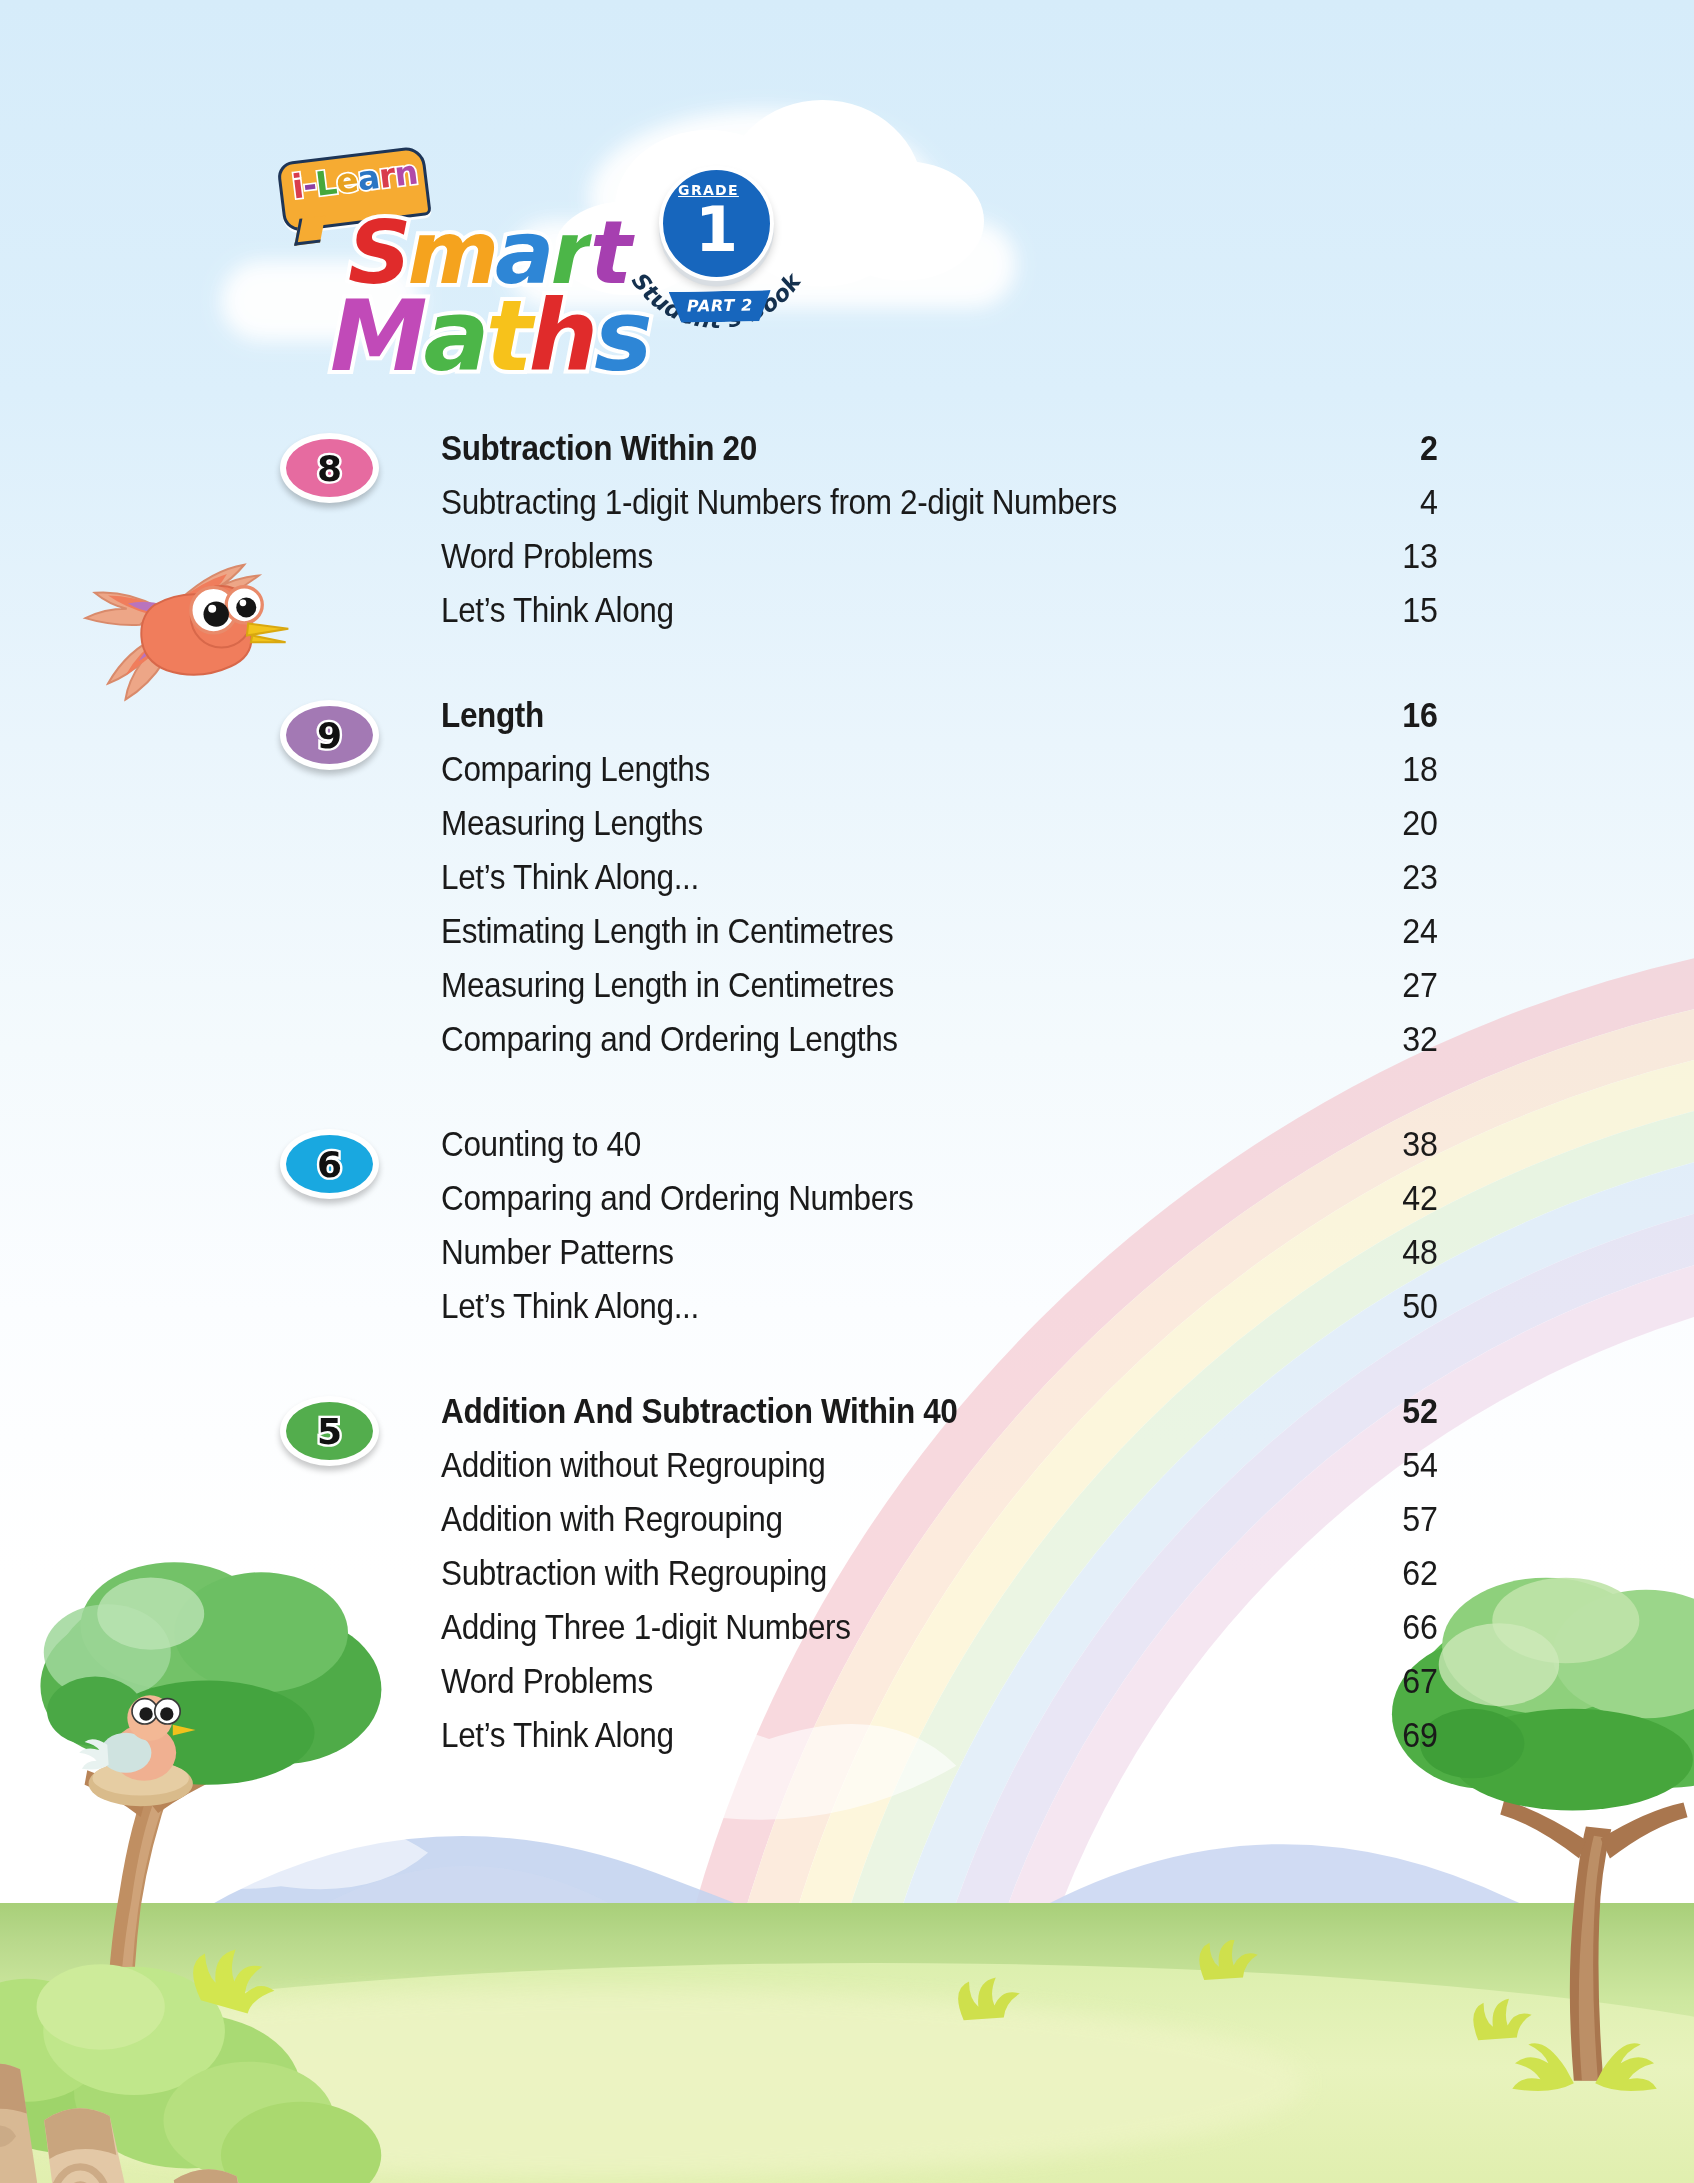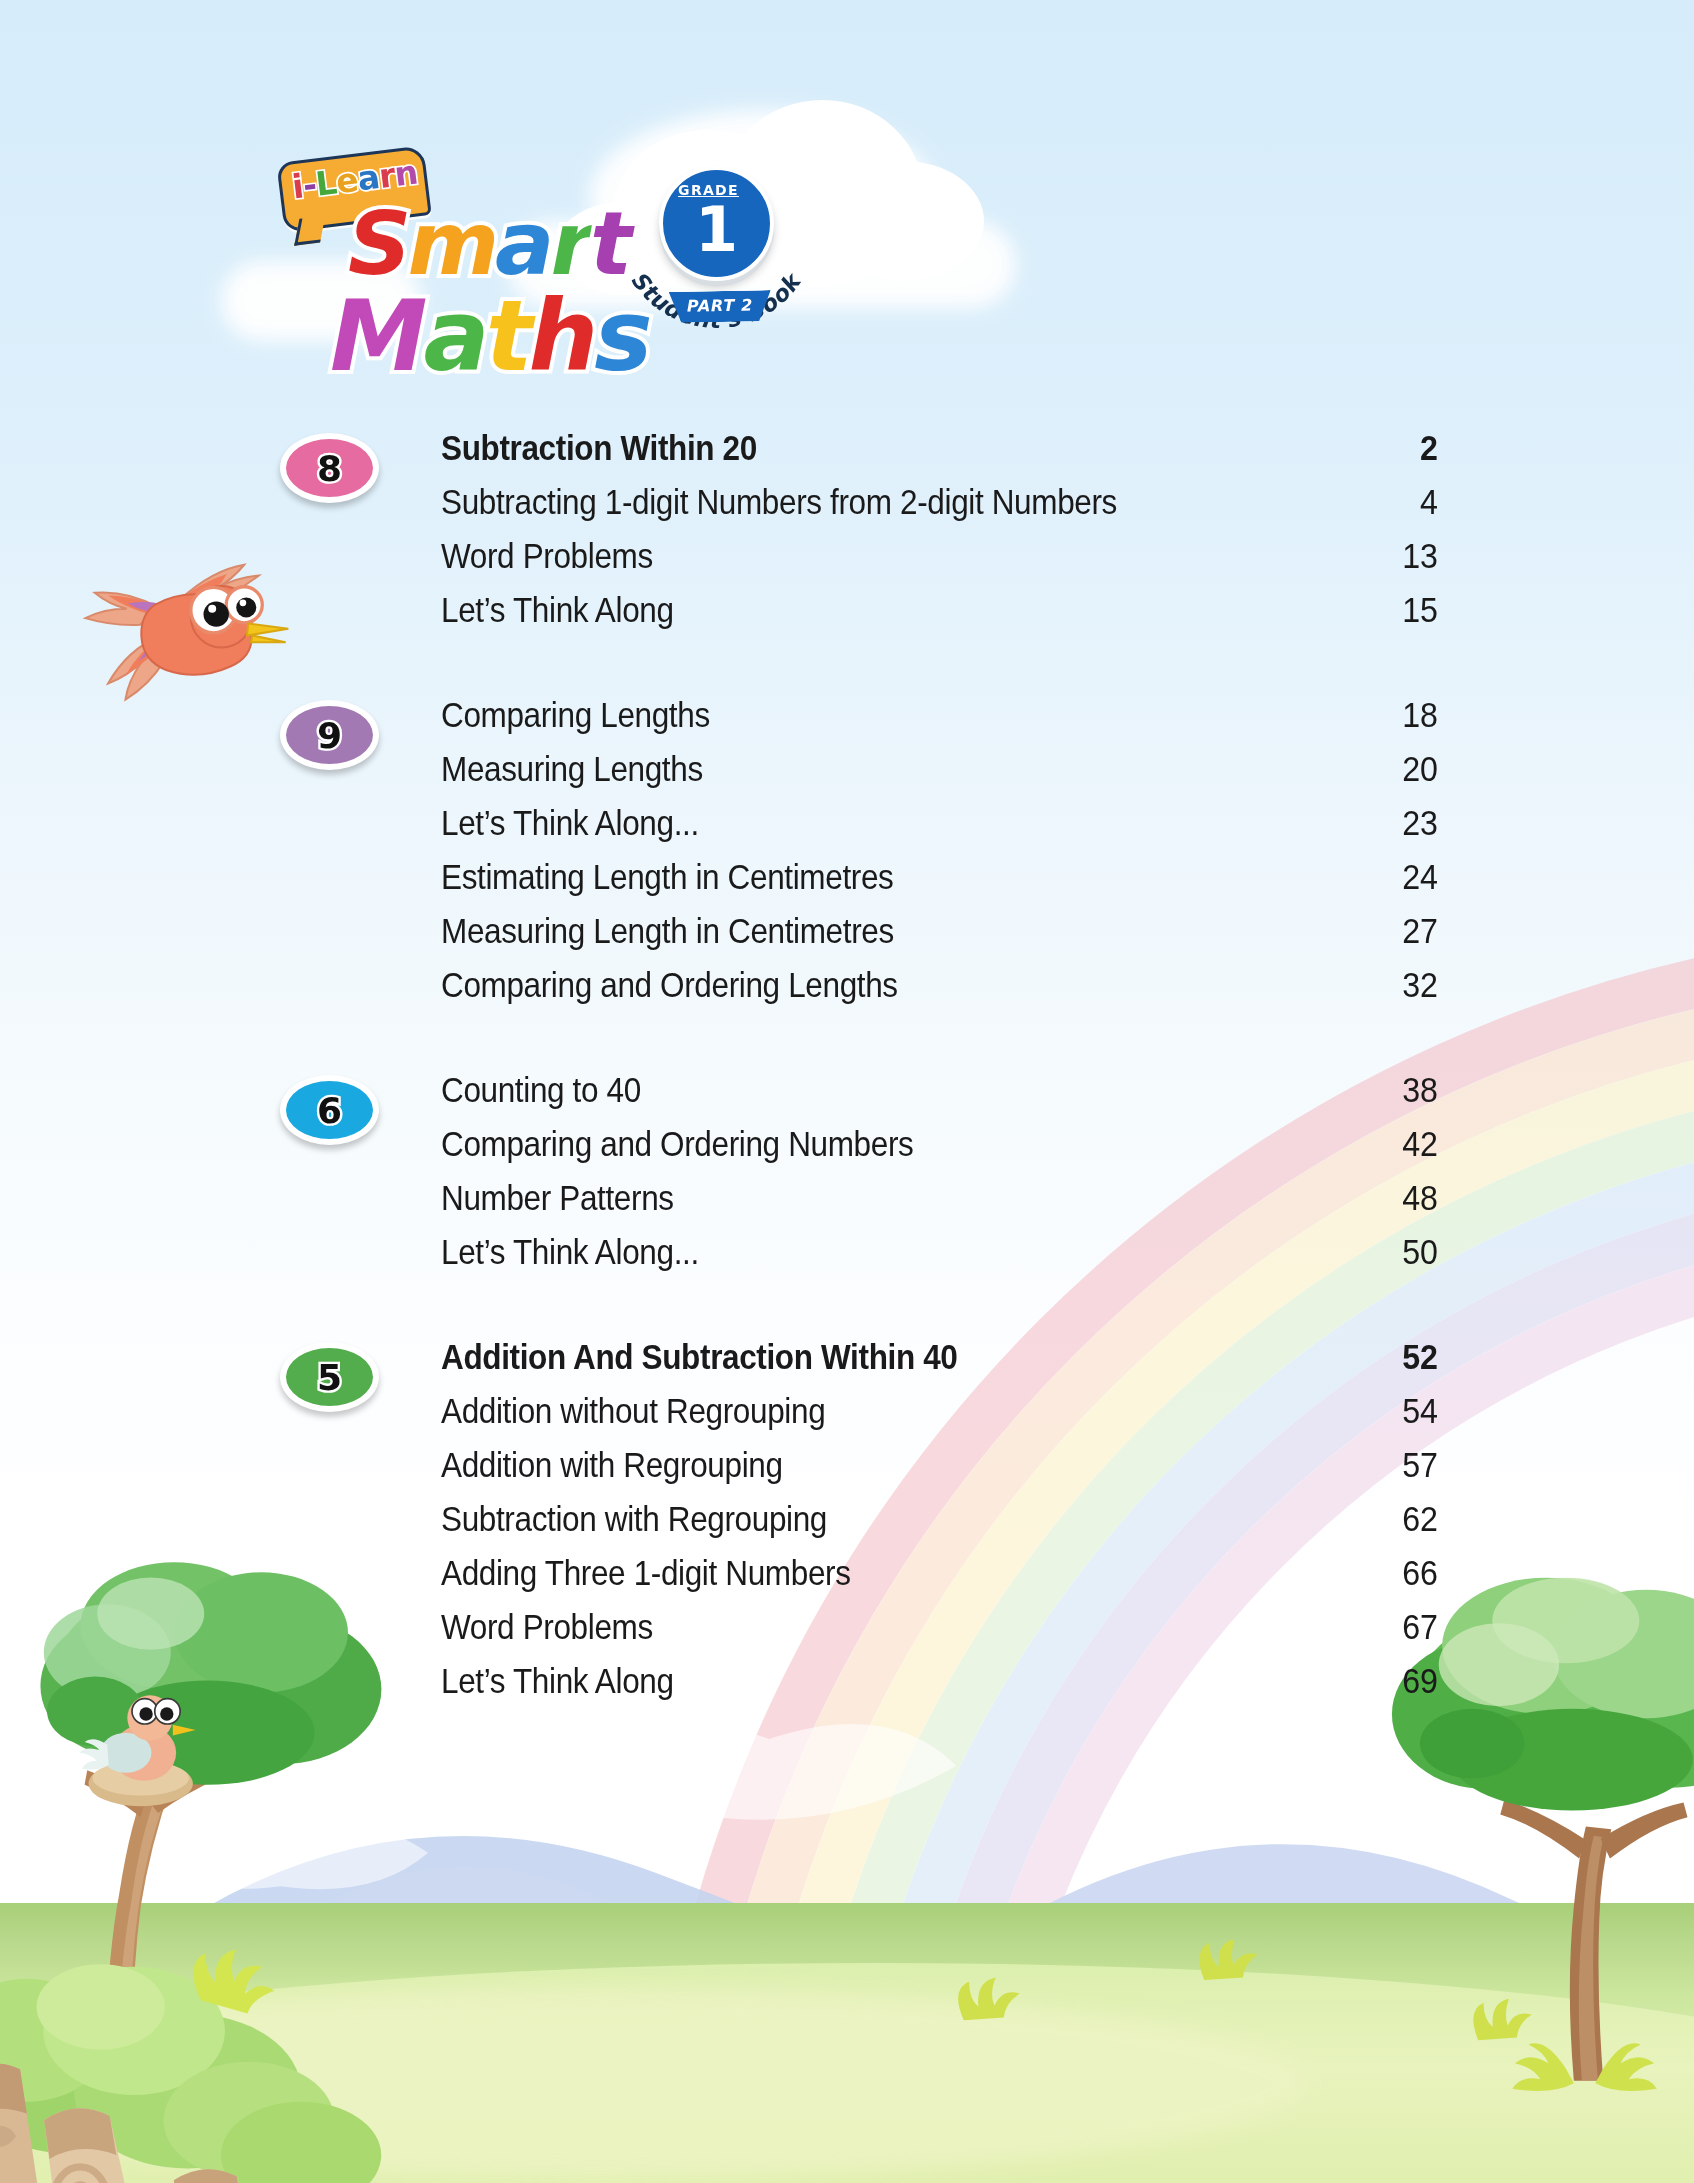--- a/index.html
+++ b/index.html
@@ -110,21 +110,21 @@
   .il-7 { color: #b14aa8; }
 
   #smart, #maths {
     position: absolute;
     font-family: "DejaVu Sans", sans-serif;
     font-weight: bold;
     font-style: italic;
     letter-spacing: -4px;
     white-space: nowrap;
   }
-  #smart { left: 80px; top: 39px; font-size: 88px; }
+  #smart { left: 80px; top: 48px; font-size: 88px; }
   #maths { left: 62px; top: 100px; font-size: 98px; margin-top: 26px; }
   #smart span, #maths span {
     -webkit-text-stroke: 8px #ffffff;
     paint-order: stroke fill;
     display: inline-block;
   }
   .L-red    { color: #e02b2b; }
   .L-orange { color: #f5a31e; }
   .L-blue   { color: #2e86d6; }
   .L-green  { color: #4cb648; }
@@ -494,20 +494,25 @@
           <span class="title">Let’s Think Along</span>
           <span class="leader"></span>
           <span class="pageno">15</span>
         </div>
       </div>
     </div>
 
     <div class="chapter">
       <div class="badge badge-9">9</div>
       <div class="rows">
+        <div class="row main">
+          <span class="title">Length</span>
+          <span class="leader"></span>
+          <span class="pageno">16</span>
+        </div>
         <div class="row">
           <span class="title">Comparing Lengths</span>
           <span class="leader"></span>
           <span class="pageno">18</span>
         </div>
         <div class="row">
           <span class="title">Measuring Lengths</span>
           <span class="leader"></span>
           <span class="pageno">20</span>
         </div>

